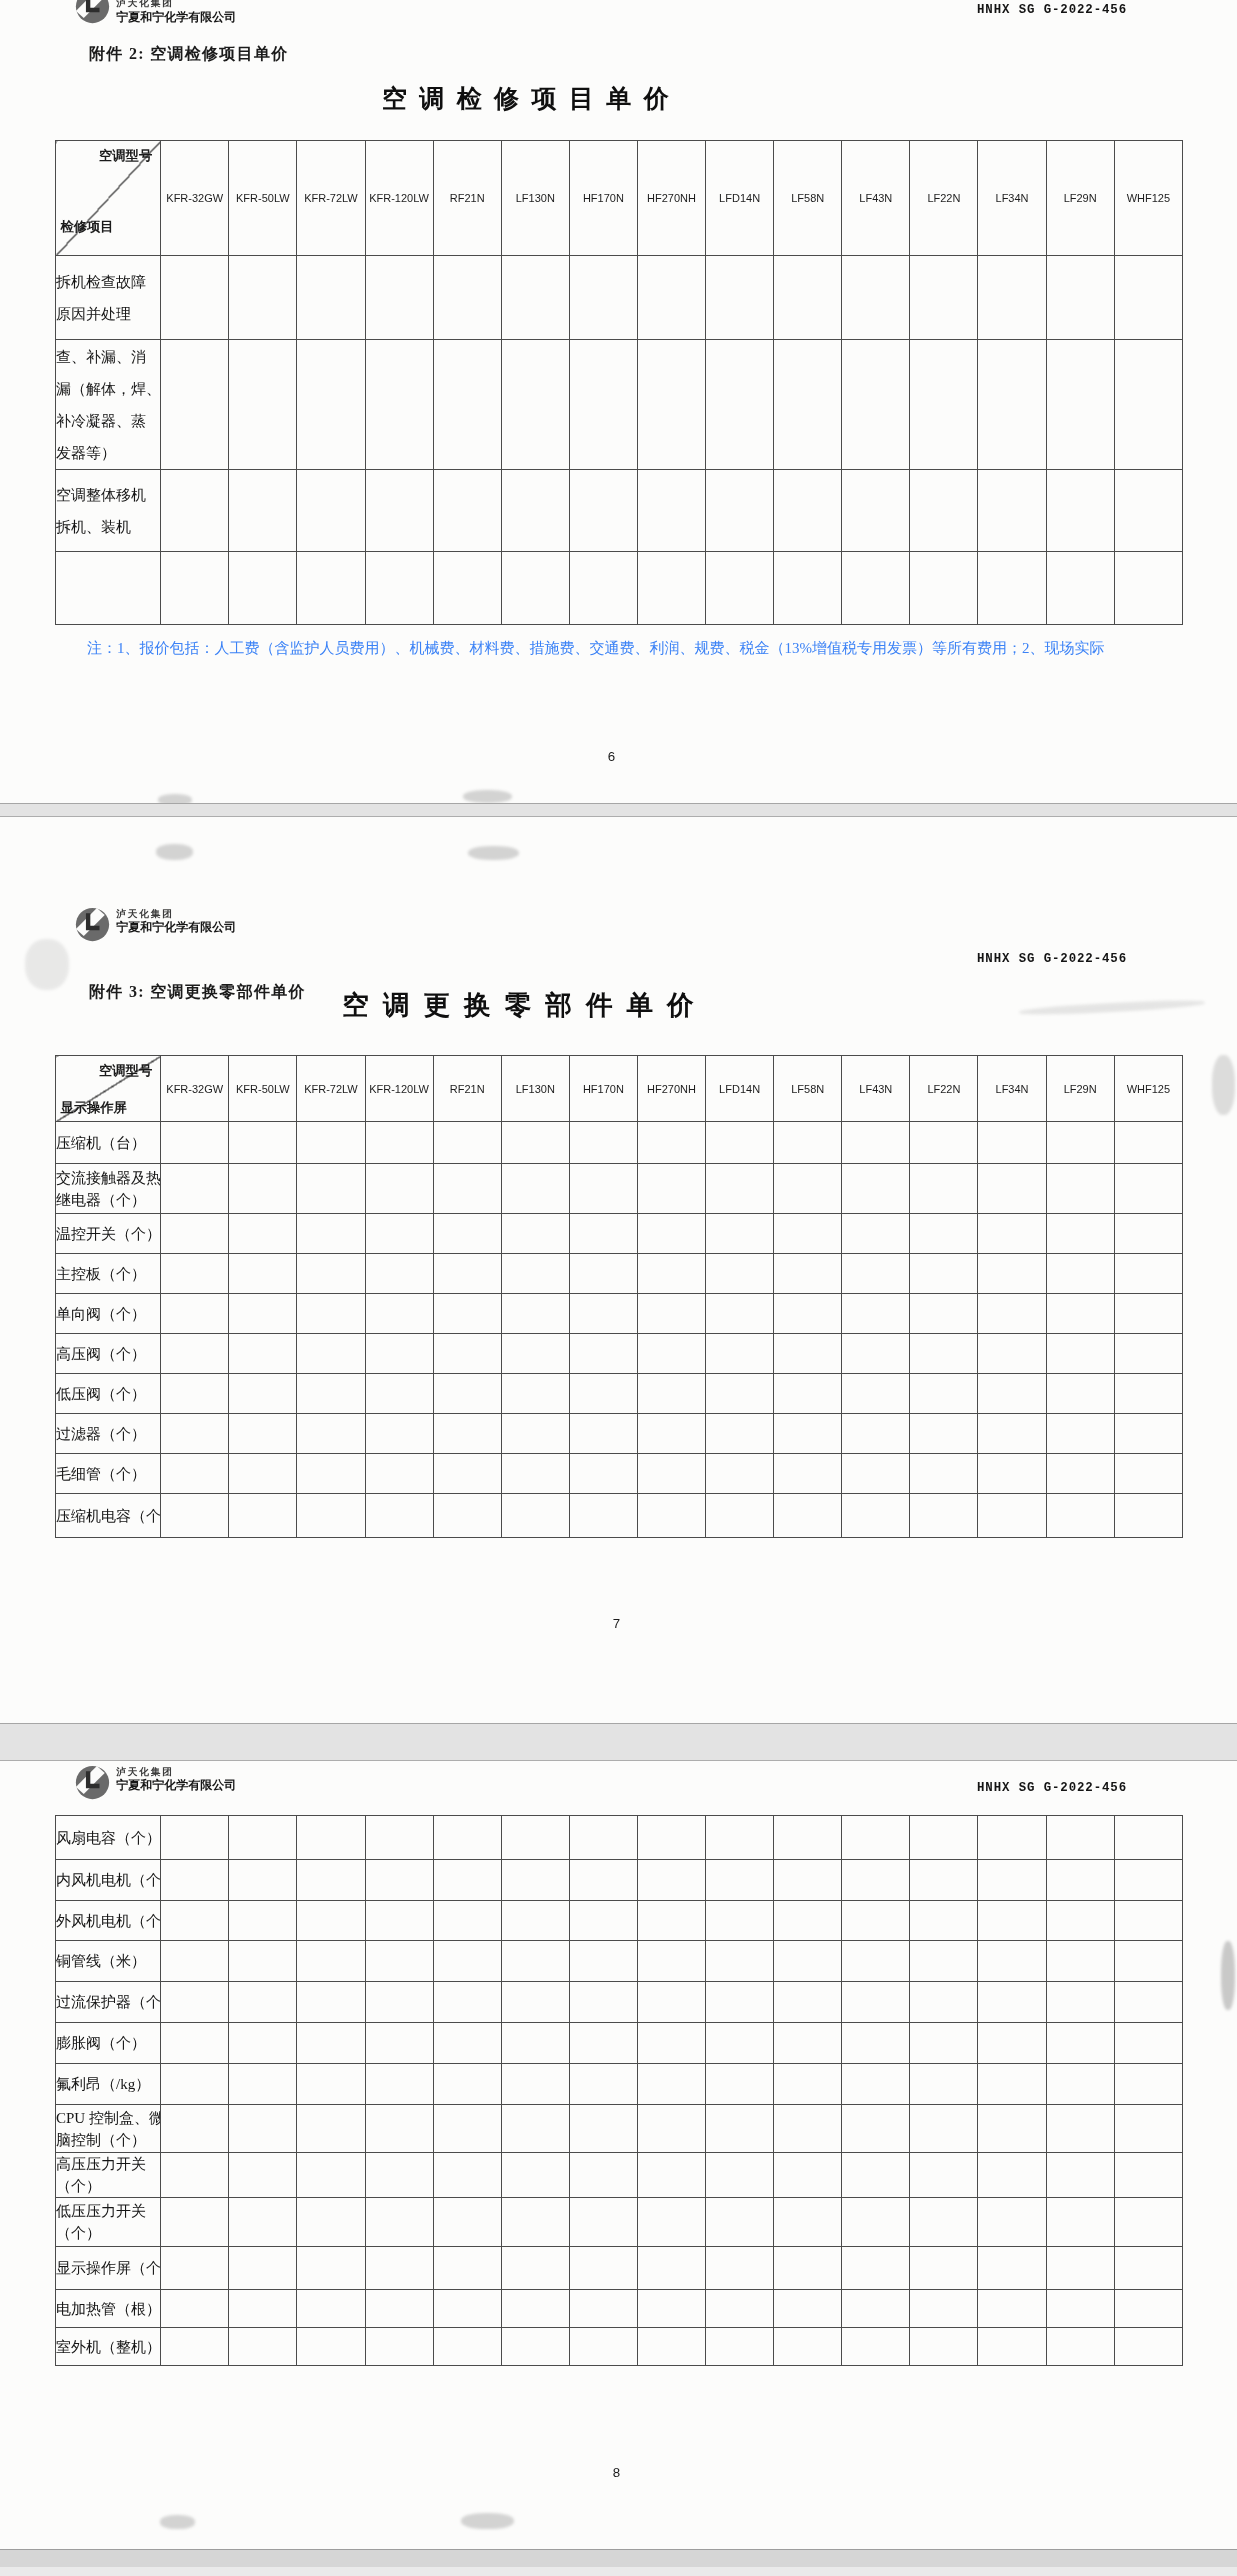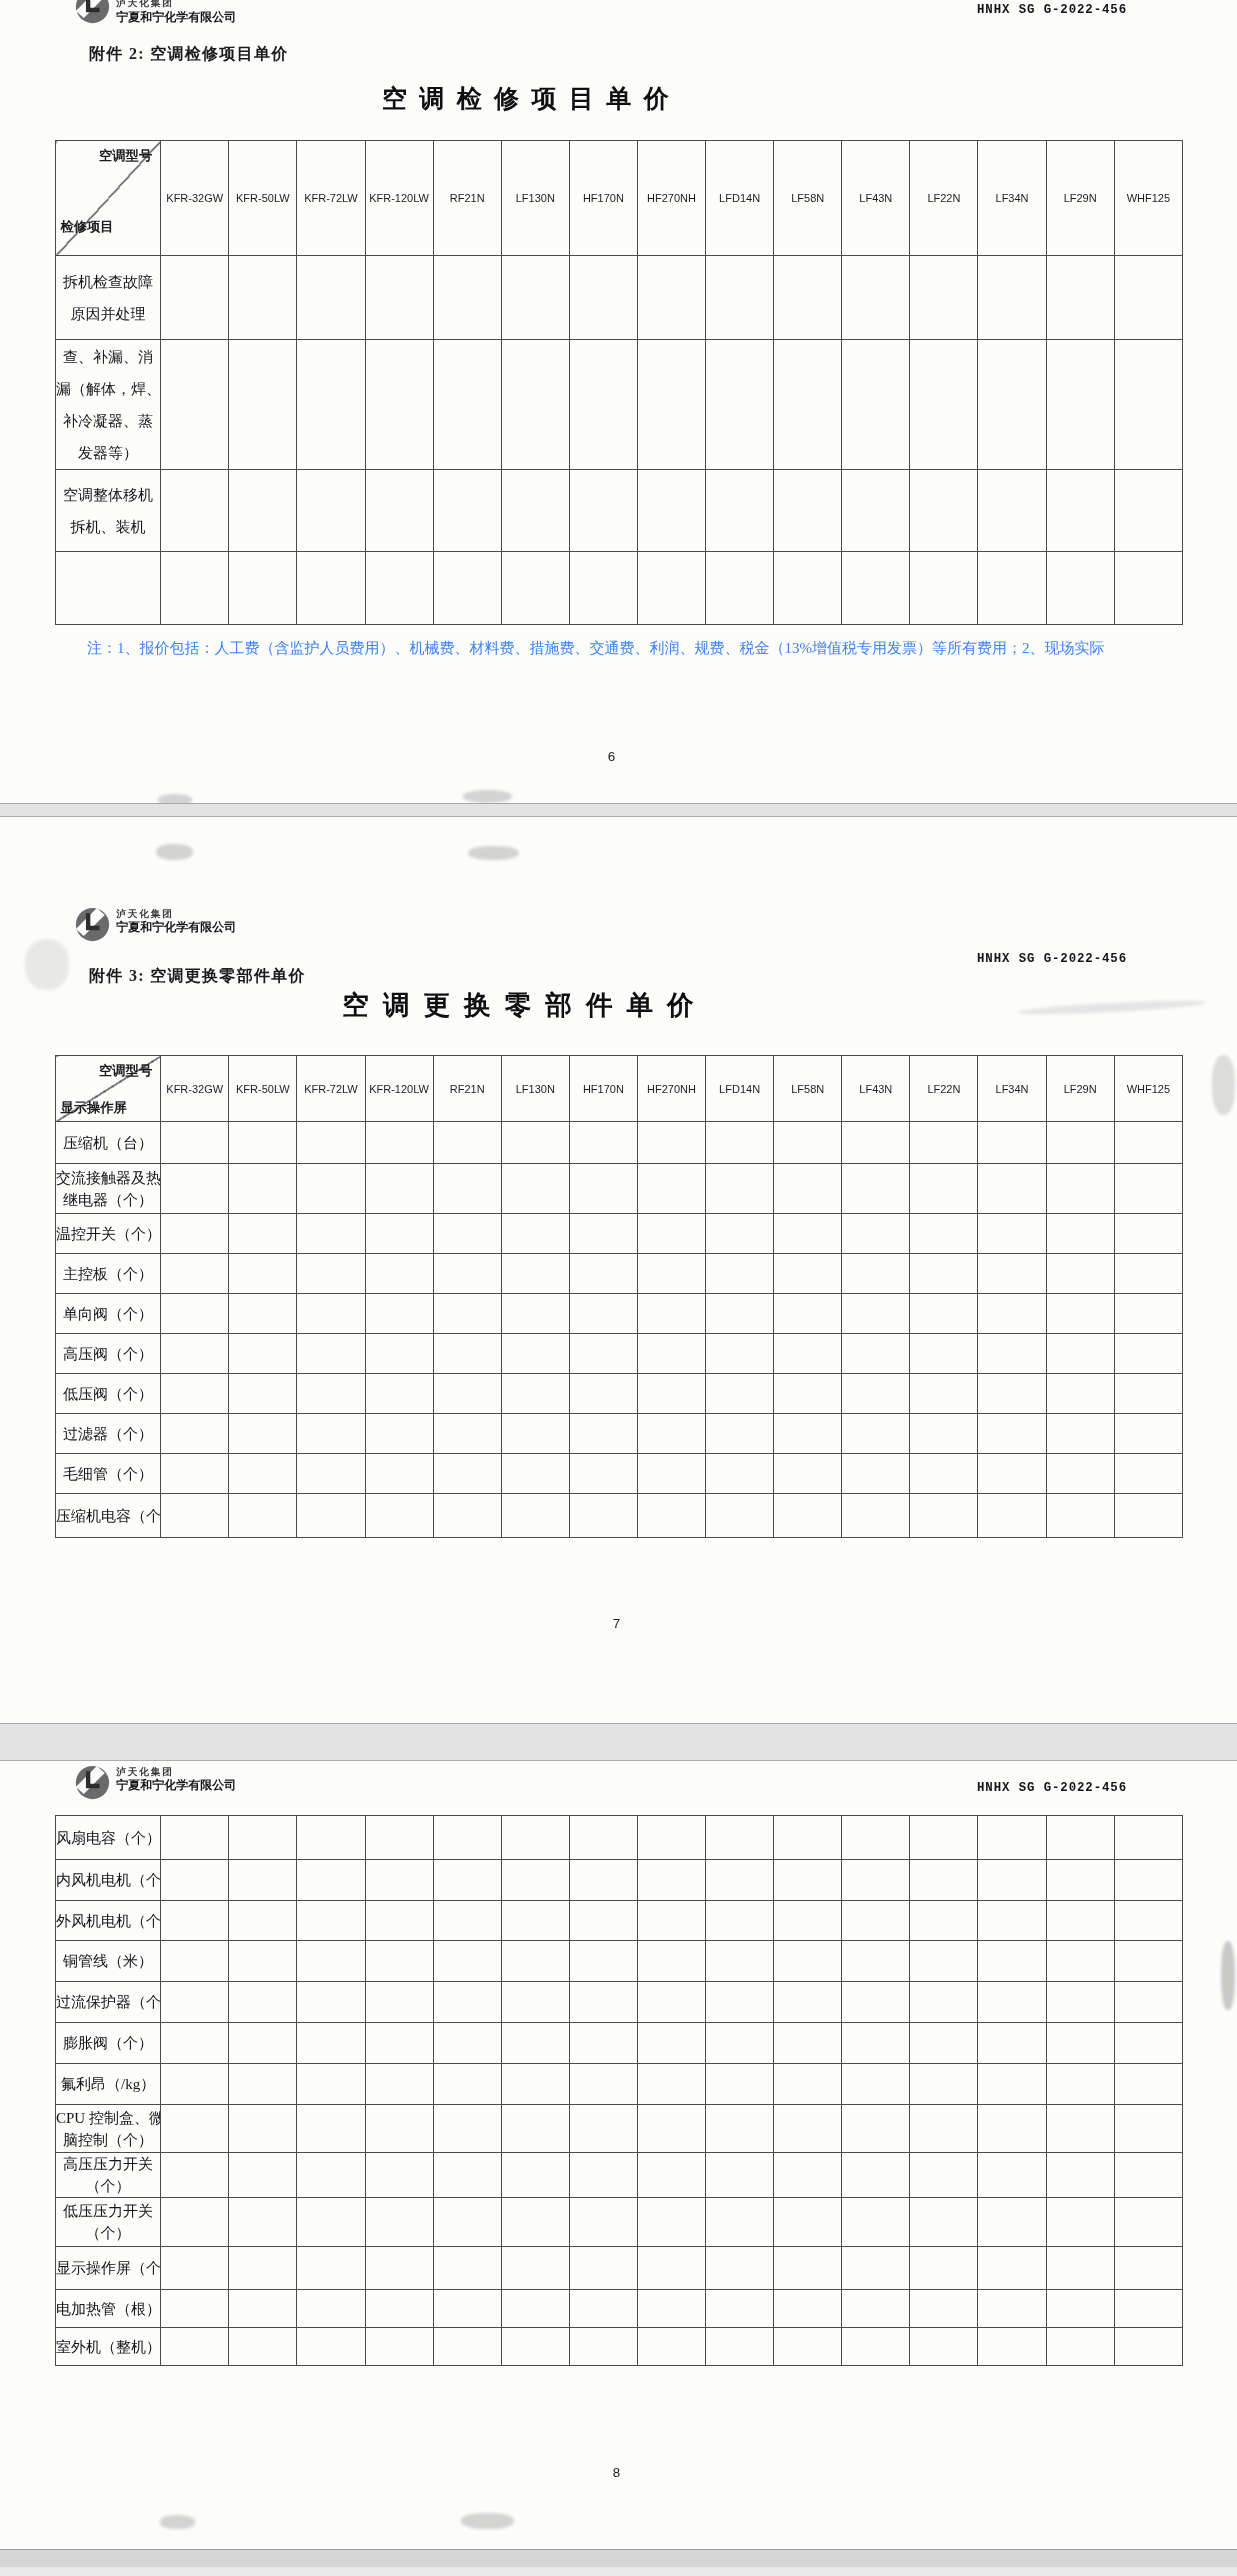--- a/index.html
+++ b/index.html
@@ -16,32 +16,32 @@
               font-family:"Liberation Sans",sans-serif;}
   .logo1{top:-10.6px;}
   .logo1 .logo-text{padding-top:8.9px;}
   .logo2{top:907px;}
   .logo3{top:1765px;}
 
   
   .doc-code{position:absolute;left:977px;font-family:"Liberation Mono",monospace;
             font-size:12.4px;font-weight:700;letter-spacing:0.9px;color:#141414;white-space:nowrap;}
   .attachment{position:absolute;left:89px;font-size:16px;font-weight:600;letter-spacing:1.3px;}
-  .attachment.bold{font-weight:700;}
+  .attachment.bold{font-weight:700;margin-top:16px;}
   .doc-title{position:absolute;left:0;text-align:center;font-weight:700;color:#0f0f0f;white-space:nowrap;}
   .title1{top:82px;width:1063px;font-size:25px;letter-spacing:12.4px;}
   .title2{top:987px;width:1050px;font-size:26.6px;letter-spacing:14px;}
 
   
   .price-table{position:absolute;left:55px;width:1128px;border-collapse:collapse;
                table-layout:fixed;border:1.3px solid #3c3c3c;}
   .price-table th,.price-table td{border:0.9px solid #4b4b4b;padding:0;overflow:hidden;}
   .model-cell{font-family:"Liberation Sans",sans-serif;font-size:11px;font-weight:400;
               text-align:center;vertical-align:middle;color:#1d1d1d;}
-  .label-cell{font-size:15px;font-weight:400;text-align:center;vertical-align:middle;
+  .label-cell{font-size:15px;font-weight:400;text-align:left;vertical-align:middle;
               color:#151515;white-space:nowrap;}
   .t1 .label-cell{line-height:32px;}
   .t2 .label-cell,.t3 .label-cell{line-height:22px;}
   .corner-cell{position:relative;
      background:linear-gradient(to bottom right,transparent calc(50% - 0.7px),
        #4b4b4b calc(50% - 0.7px),#4b4b4b calc(50% + 0.7px),transparent calc(50% + 0.7px));}
   .corner-top{position:absolute;top:6.2px;right:8px;font-size:13.3px;}
   .corner-bottom{position:absolute;left:4.4px;font-size:13.3px;white-space:nowrap;}
   .t1 .corner-bottom{bottom:19.5px;}
   .t2 .corner-bottom{bottom:4.4px;}

